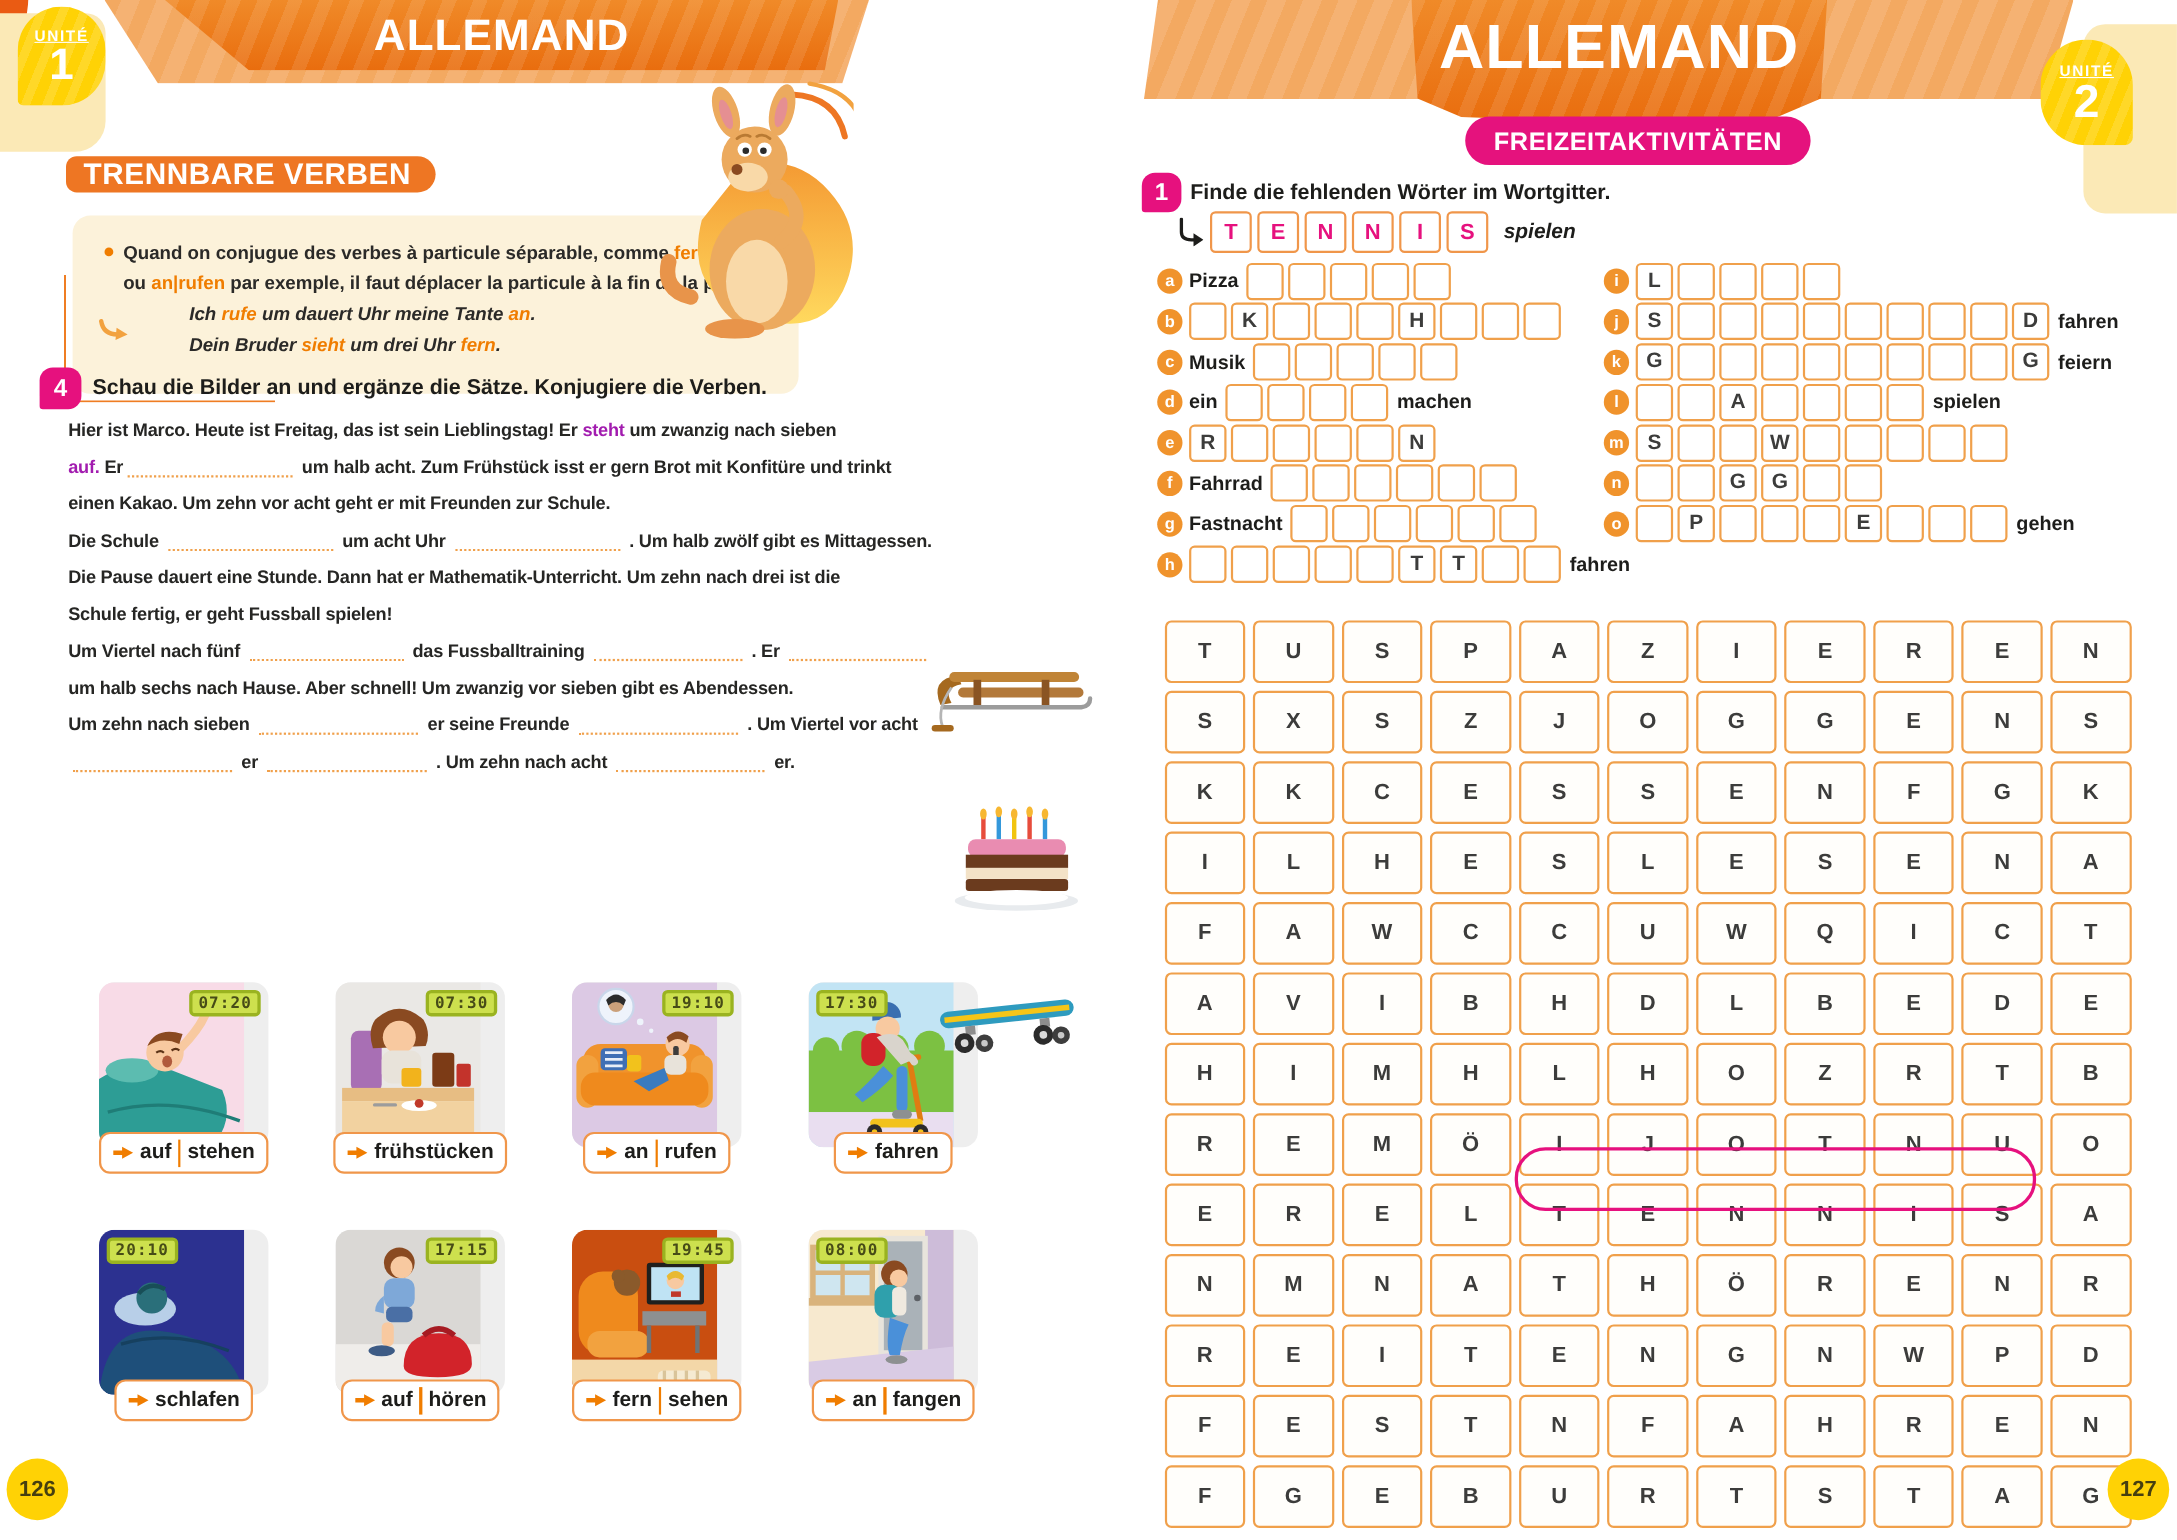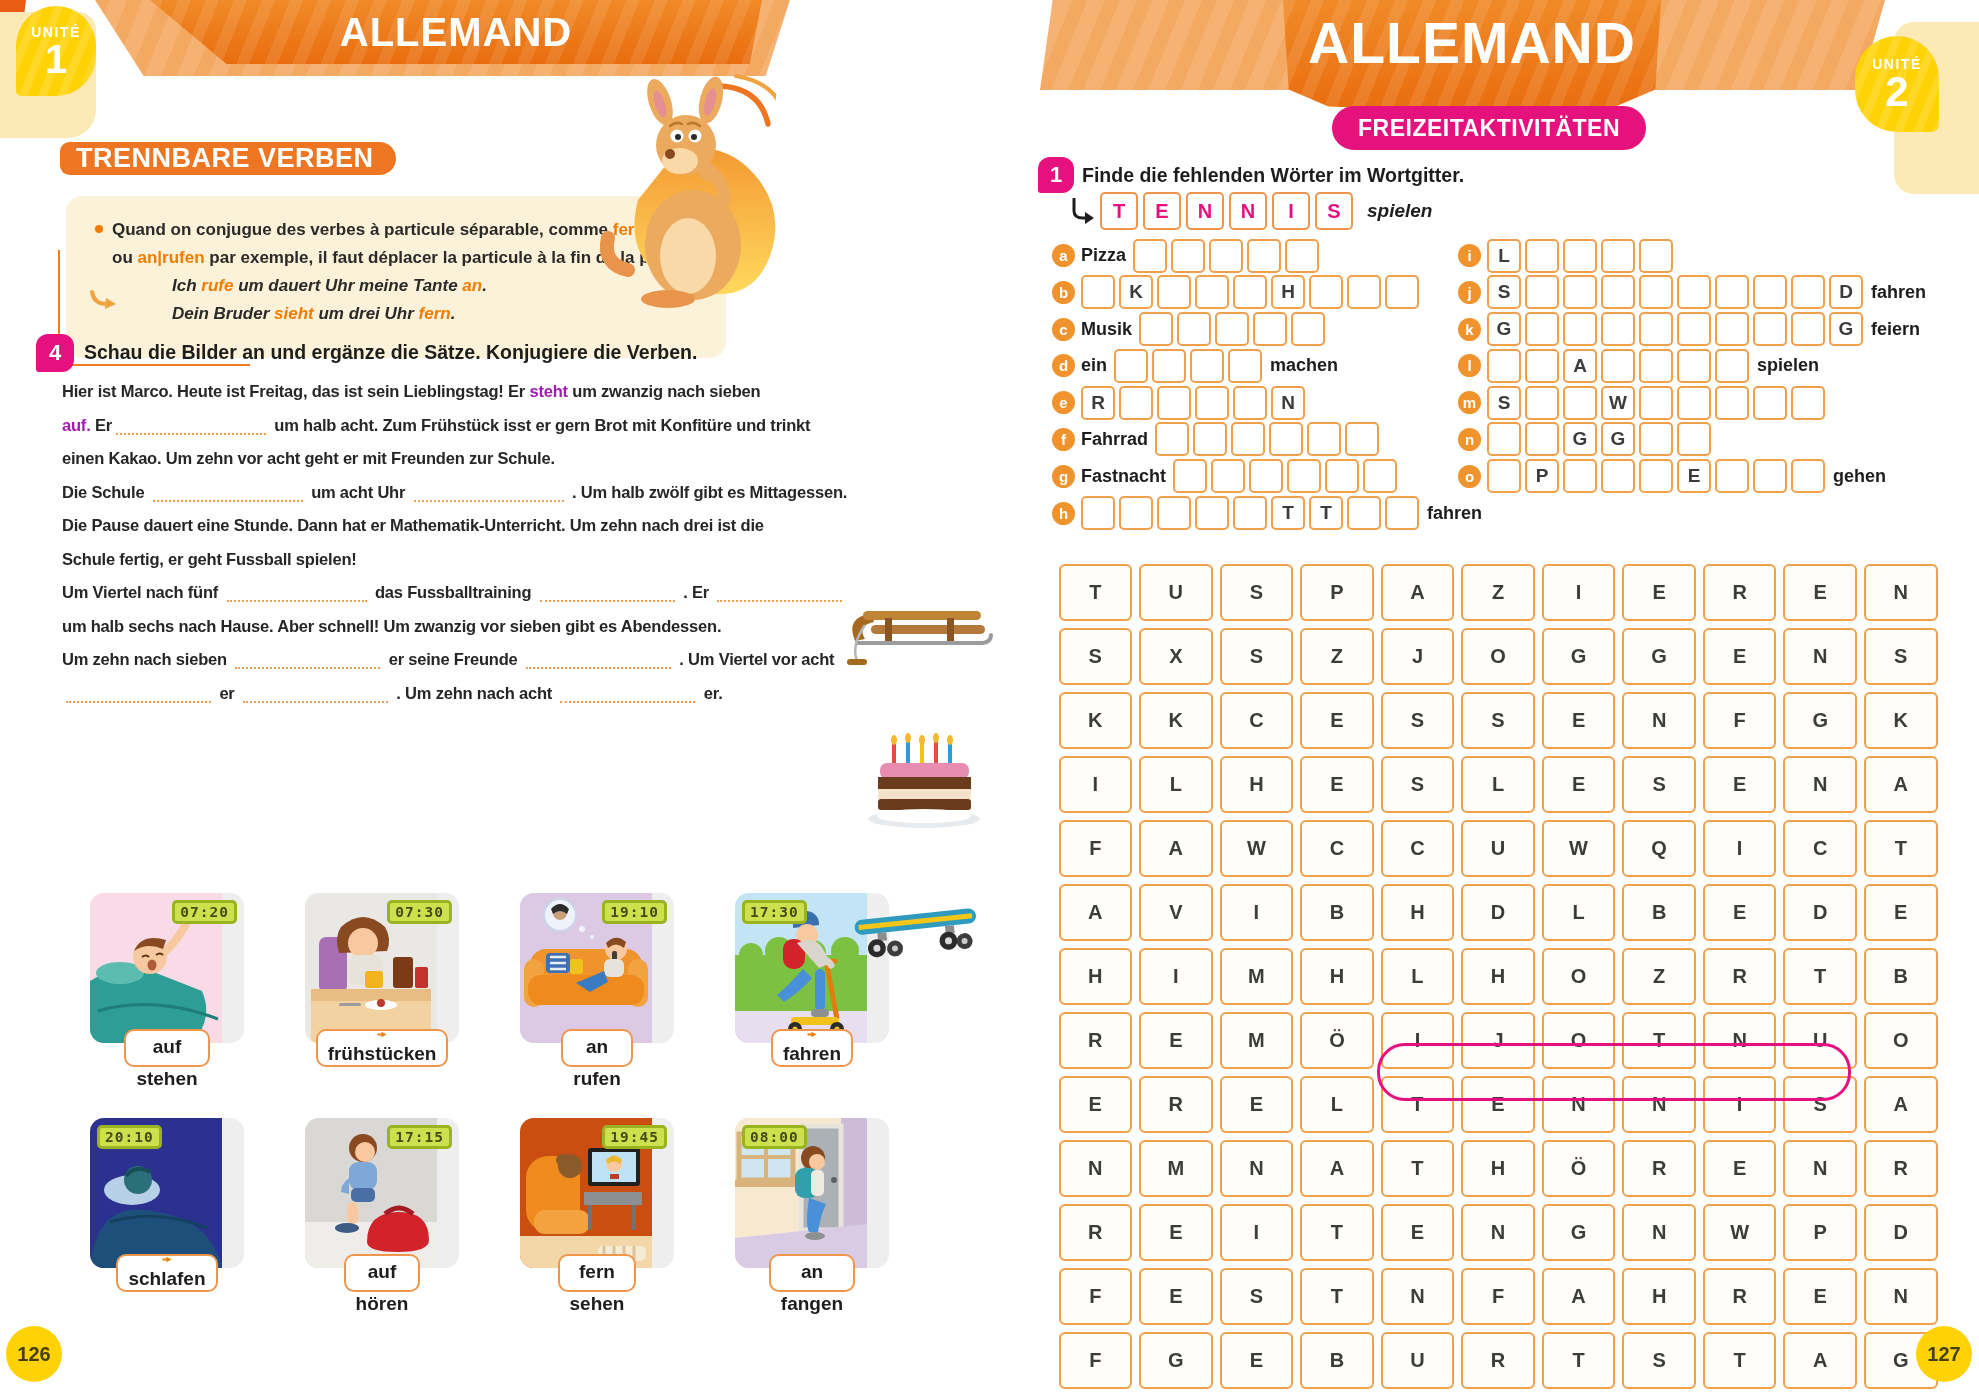--- a/index.html
+++ b/index.html
@@ -5,21 +5,21 @@
   html,body{margin:0;padding:0;}
   body{width:1979px;height:1400px;position:relative;background:#ffffff;
        font-family:"Liberation Sans",sans-serif;overflow:hidden;color:#262624;}
   .abs{position:absolute;}
 
   
   .stripe-pale{background:repeating-linear-gradient(112deg,#f3a961 0 14px,#f5b273 14px 30px);}
   .stripe-dark{background:repeating-linear-gradient(112deg,rgba(255,255,255,.10) 0 12px,rgba(255,255,255,0) 12px 26px),linear-gradient(180deg,#f08a28,#e96d0e);}
   .unit-badge{background:repeating-linear-gradient(112deg,rgba(255,255,255,.14) 0 8px,rgba(255,255,255,0) 8px 18px),#ffd205;
       display:flex;flex-direction:column;align-items:center;justify-content:center;color:#fff;}
-  .unit-word{font-size:14px;font-weight:bold;letter-spacing:1.5px;}
+  .unit-word{font-size:14px;font-weight:bold;letter-spacing:1.5px;text-decoration:underline;}
   .unit-num{font-size:40px;font-weight:bold;line-height:.95;}
   .ex-badge{width:38px;height:38px;background:#e6117e;border-radius:12px 12px 12px 3px;
       display:flex;align-items:center;justify-content:center;color:#fff;font-size:22px;font-weight:bold;}
   .ex-title{font-size:19.5px;font-weight:bold;color:#1d1d1b;margin:0;}
   .pgnum{width:56px;height:56px;border-radius:50%;background:#ffd205;display:flex;align-items:center;
       justify-content:center;font-weight:bold;font-size:20px;color:#463f10;}
 
   
   .lp-band{left:95px;top:0;width:695px;height:76px;clip-path:polygon(0 0,100% 0,96.5% 100%,7% 100%);}
   .lp-banner{left:150px;top:0;width:612px;height:64px;clip-path:polygon(0 0,100% 0,98% 100%,12.5% 100%);
@@ -61,21 +61,21 @@
   
   .card{position:absolute;width:170px;display:flex;flex-direction:column;align-items:center;}
   .scene{width:132px;height:150px;border-radius:14px;position:relative;overflow:hidden;background:#eee;padding-left:22px;}
   .scene svg{position:absolute;left:0;top:0;}
   .clock{position:absolute;top:7px;background:#cde04e;border:3px solid #9ab320;border-radius:5px;
       font-family:"DejaVu Sans Mono",monospace;font-weight:bold;font-size:14.5px;color:#474c17;
       padding:1px 5px;letter-spacing:1px;}
   .clock.cr{right:7px;} .clock.cl{left:7px;}
   .card-label{margin-top:-14px;z-index:2;background:#fff;border:2.5px solid #f0964a;border-radius:10px;
       height:34px;display:flex;align-items:center;padding:0 10px;gap:5px;
-      font-size:19px;font-weight:bold;color:#1d1d1b;position:relative;flex-direction:column;}
+      font-size:19px;font-weight:bold;color:#1d1d1b;position:relative;}
   .sep{width:2.5px;height:25px;background:#f07d00;margin:0 1px;}
   .larrow{width:20px;height:14px;}
 
   
   .rp-band{left:1040px;top:0;width:845px;height:90px;clip-path:polygon(1.5% 0,100% 0,97% 100%,0 100%);}
   .rp-ribbon{left:1283px;top:0;width:378px;height:112px;
       clip-path:polygon(0 0,100% 0,98.5% 80%,88% 95%,50% 100%,12% 95%,1.5% 80%);
       display:flex;align-items:flex-start;justify-content:center;}
   .rp-title{color:#fff;font-size:57px;font-weight:bold;letter-spacing:1px;margin-top:10px;}
   .rp-unit-bg{left:1894px;top:22px;width:85px;height:172px;background:#fbe9b6;border-radius:20px 0 0 20px;}

